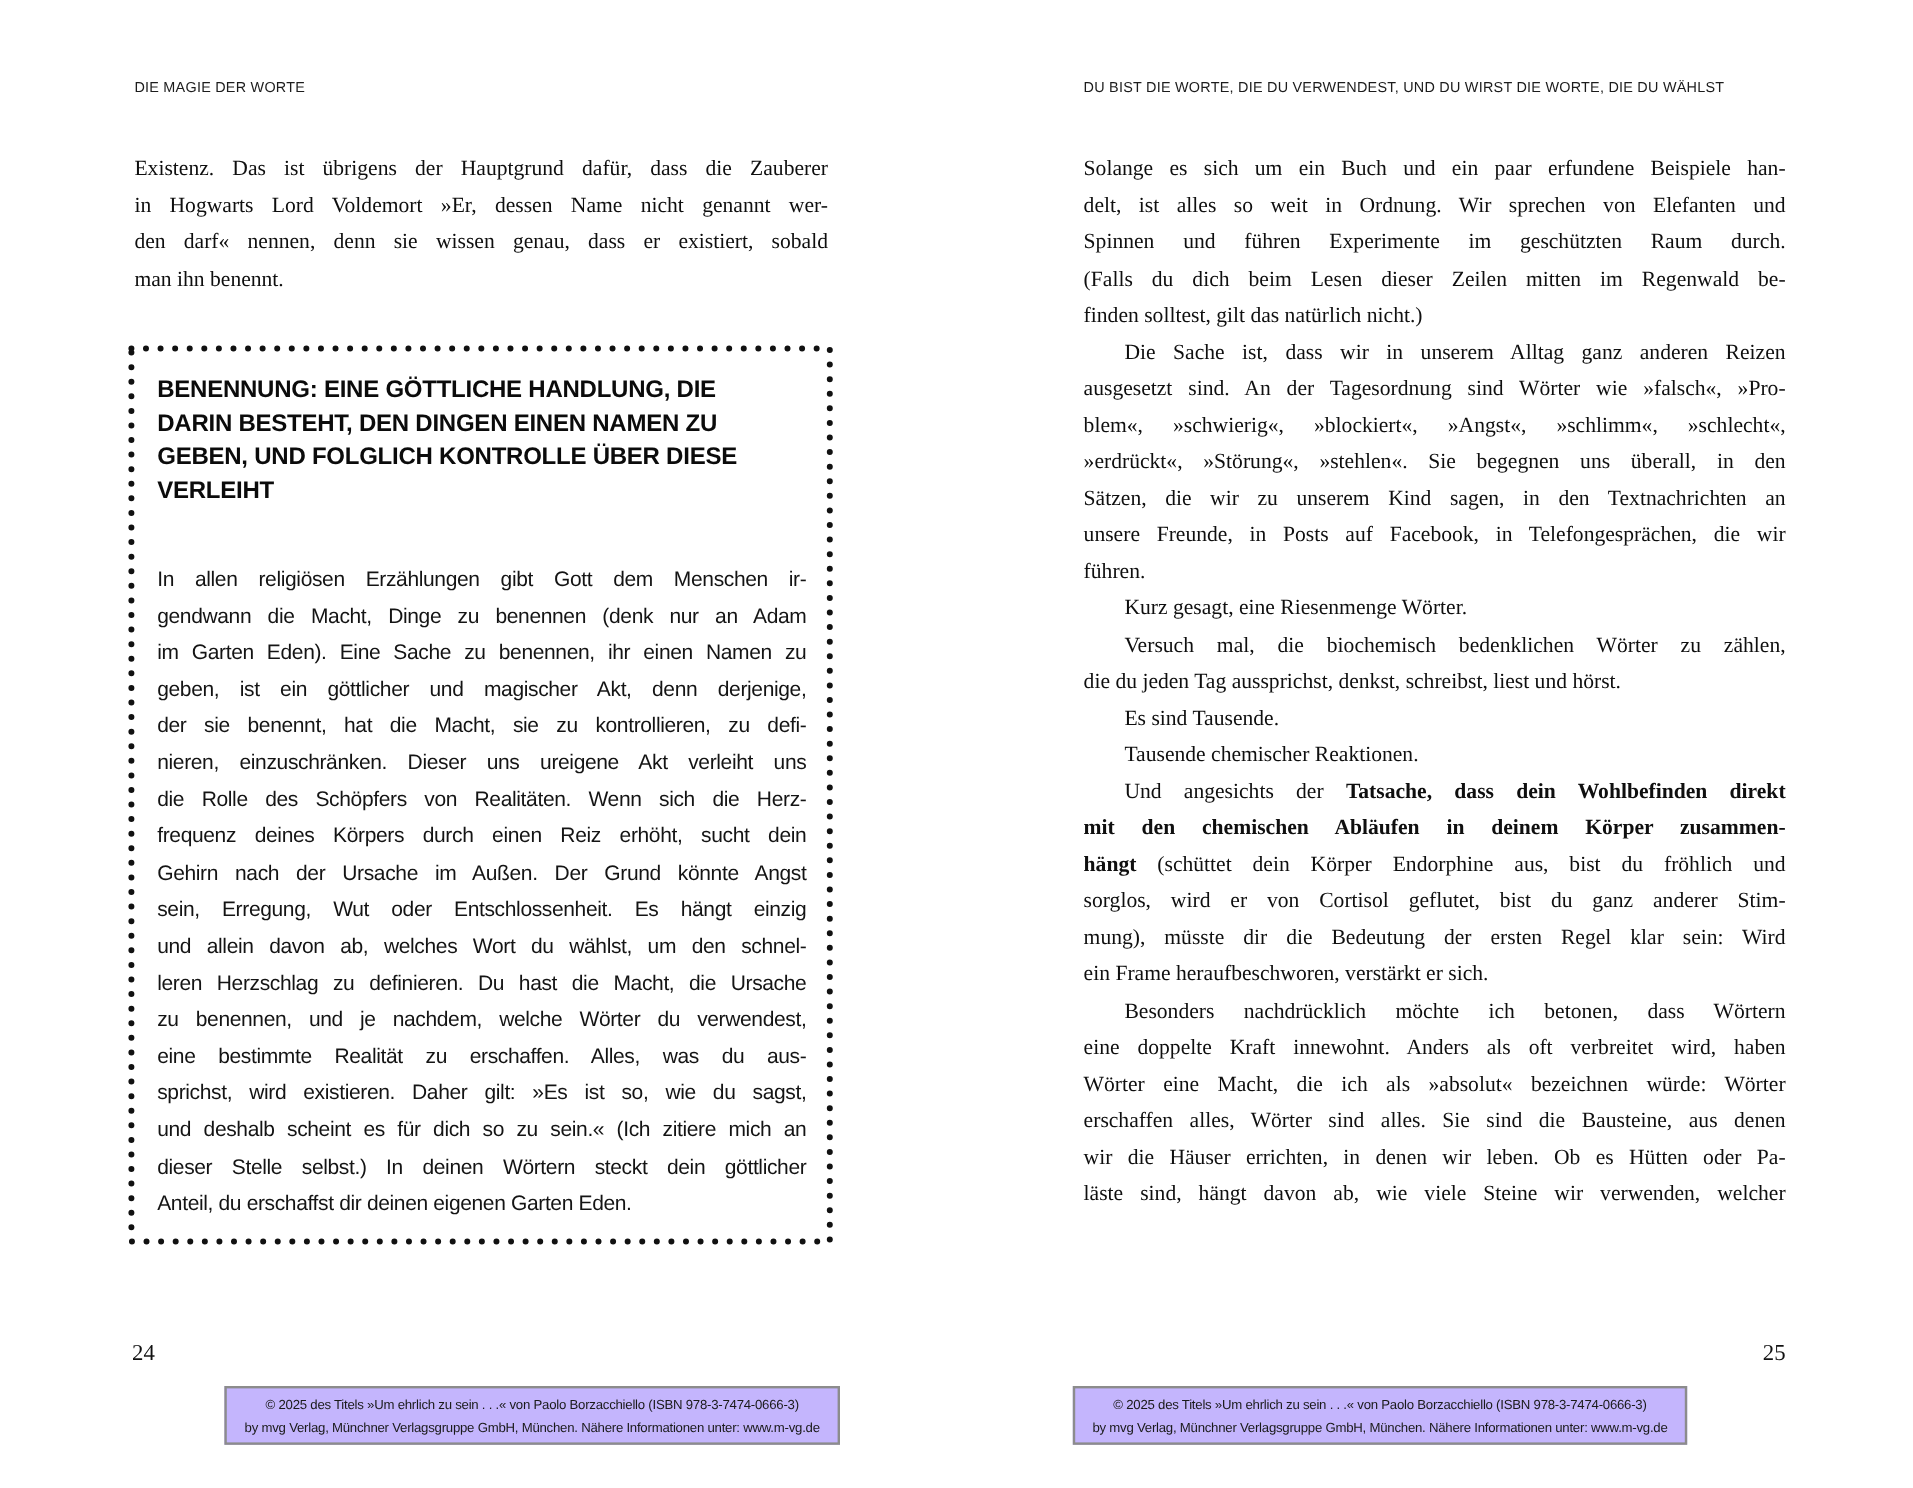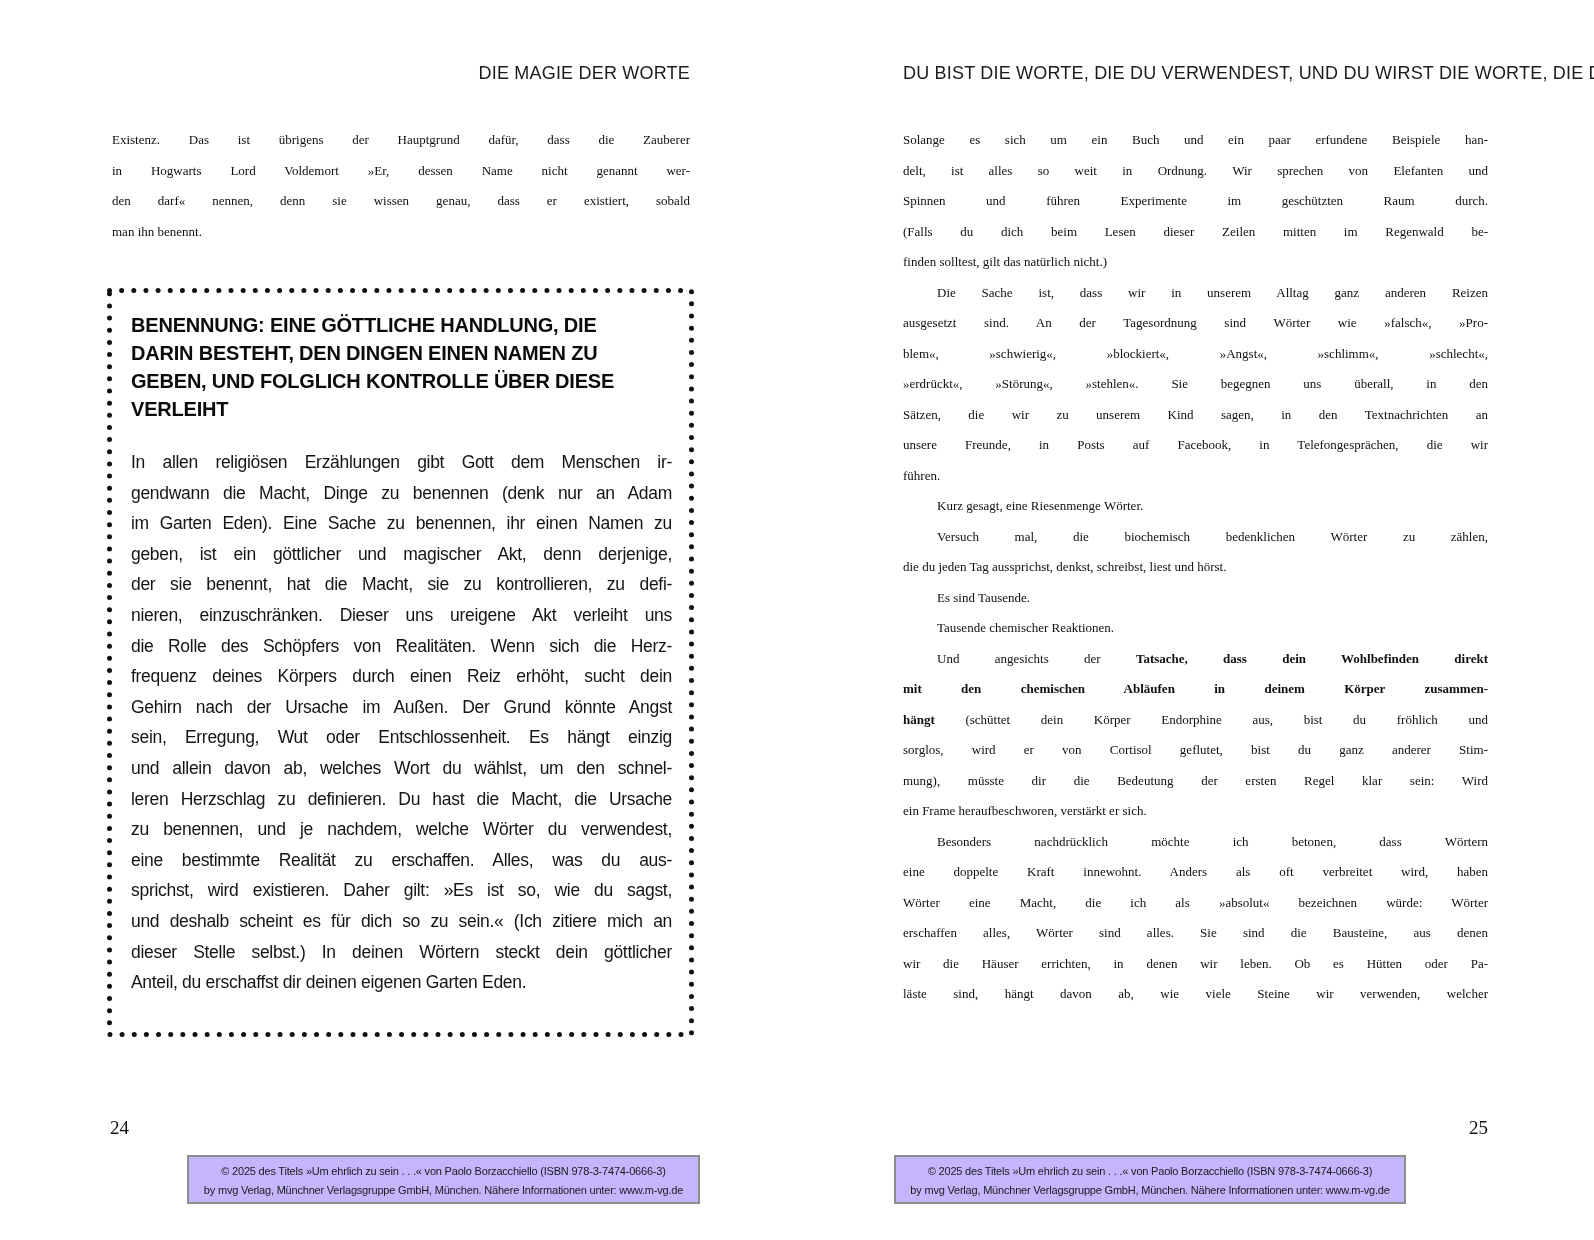--- a/index.html
+++ b/index.html
@@ -5,48 +5,48 @@
   html,body{margin:0;padding:0;background:#ffffff;}
   #spread{
     position:relative;width:1594px;height:1240px;background:#ffffff;
     color:#101010;overflow:hidden;
     font-kerning:normal;
   }
   
   .running-head{
     position:absolute;top:66px;
     font-family:"Liberation Sans",sans-serif;
-    font-size:18px;letter-spacing:0.2px;color:#1c1c1c;
-    text-align:right;white-space:nowrap;line-height:14px;
+    font-size:12px;letter-spacing:0.2px;color:#1c1c1c;
+    text-align:left;white-space:nowrap;line-height:14px;
   }
   #head-left{left:112px;width:578px;}
   #head-right{left:903px;width:585px;}
 
   
   .serif-block{
     font-family:"Liberation Serif",serif;
-    font-size:13px;line-height:30.5px;color:#0f0f0f;
+    font-size:18px;line-height:30.5px;color:#0f0f0f;
   }
   #intro{position:absolute;left:112px;top:125px;width:578px;}
   #right-body{position:absolute;left:903px;top:125px;width:585px;}
 
   .line{white-space:normal;}
   .line.j{text-align:justify;text-align-last:justify;}
   .para.indent .line:first-child{text-indent:34px;}
 
   
   #callout-box{position:absolute;left:105px;top:286px;width:591px;height:753px;}
   #callout-box .dots{position:absolute;left:0;top:0;}
   .box-inner{position:absolute;left:26px;right:24px;top:25px;}
   .box-title{
     font-family:"Liberation Sans",sans-serif;font-weight:700;
     font-size:20px;line-height:28px;letter-spacing:-0.2px;color:#0b0b0b;
   }
   .box-body{
-    margin-top:24px;
+    margin-top:44px;
     font-family:"Liberation Sans",sans-serif;
     font-size:17.5px;line-height:30.6px;letter-spacing:-0.3px;color:#141414;
   }
 
   
   .pagenum{
     position:absolute;top:1116px;
     font-family:"Liberation Serif",serif;font-size:19px;line-height:24px;color:#111;
   }
   #pagenum-left{left:110px;}

